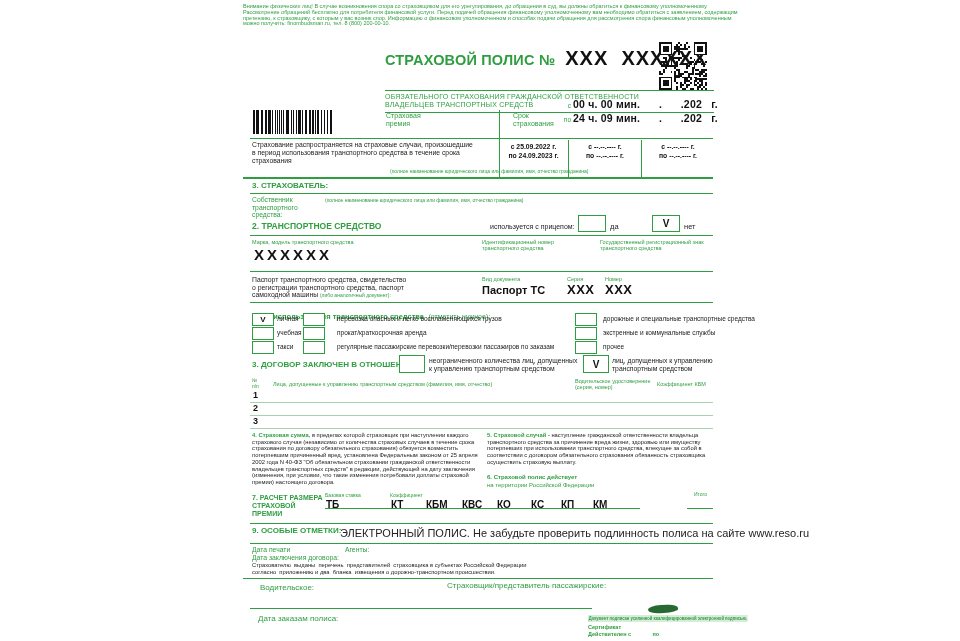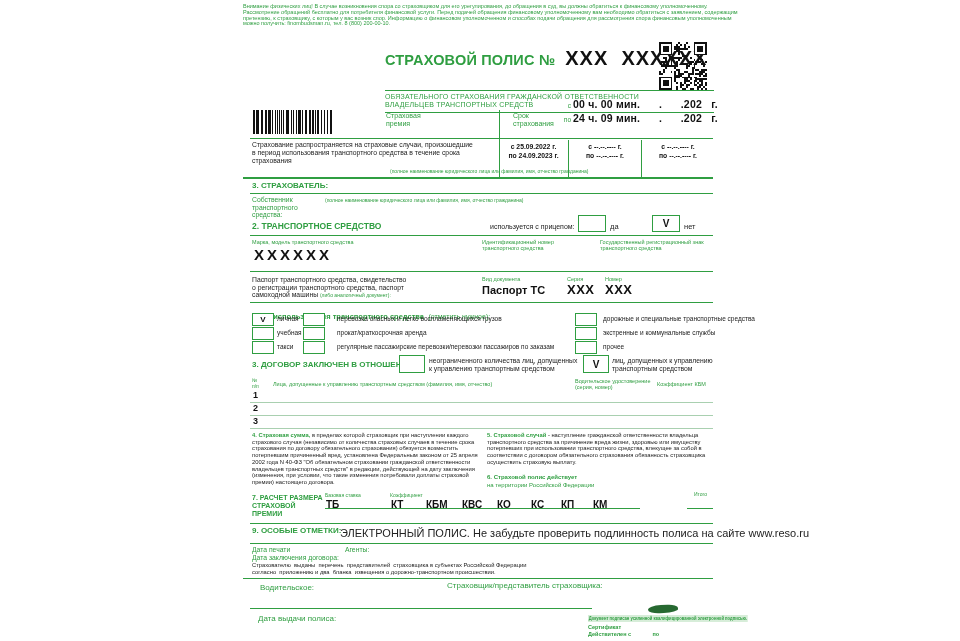--- a/index.html
+++ b/index.html
@@ -482,23 +482,23 @@
   <div class="abs s8text">ЭЛЕКТРОННЫЙ ПОЛИС. Не забудьте проверить подлинность полиса на сайте www.reso.ru</div>
   <div class="hr" style="top:543px;"></div>
 
   <div class="abs flabel" style="left:252px;top:546px;">Дата печати</div>
   <div class="abs flabel" style="left:345px;top:546px;">Агенты:</div>
   <div class="abs flabel" style="left:252px;top:554px;">Дата заключения договора:</div>
   <div class="abs handover">Страхователю  выданы  перечень  представителей  страховщика в субъектах Российской Федерации
 согласно  приложению и два  бланка  извещения о дорожно-транспортном происшествии.</div>
   <div class="hr wide" style="top:578px;"></div>
   <div class="abs biglabel" style="left:260px;top:583px;">Водительское:</div>
-  <div class="abs biglabel" style="left:447px;top:581px;">Страховщик/представитель страховщика:</div>
+  <div class="abs biglabel" style="left:447px;top:581px;">Страховщик/представитель пассажирские:</div>
   <div class="hr" style="top:608px;width:342px;"></div>
-  <div class="abs biglabel" style="left:258px;top:614px;">Дата выдачи полиса:</div>
+  <div class="abs biglabel" style="left:258px;top:614px;">Дата заказам полиса:</div>
   <div class="abs sig">
     <span class="l1">Документ подписан усиленной квалифицированной электронной подписью.</span>
     <span class="l2">Сертификат</span>
     <span class="l3">Действителен с              по</span>
   </div>
   <div class="abs scribble"></div>
 
 </div>
 
 </body></html>

